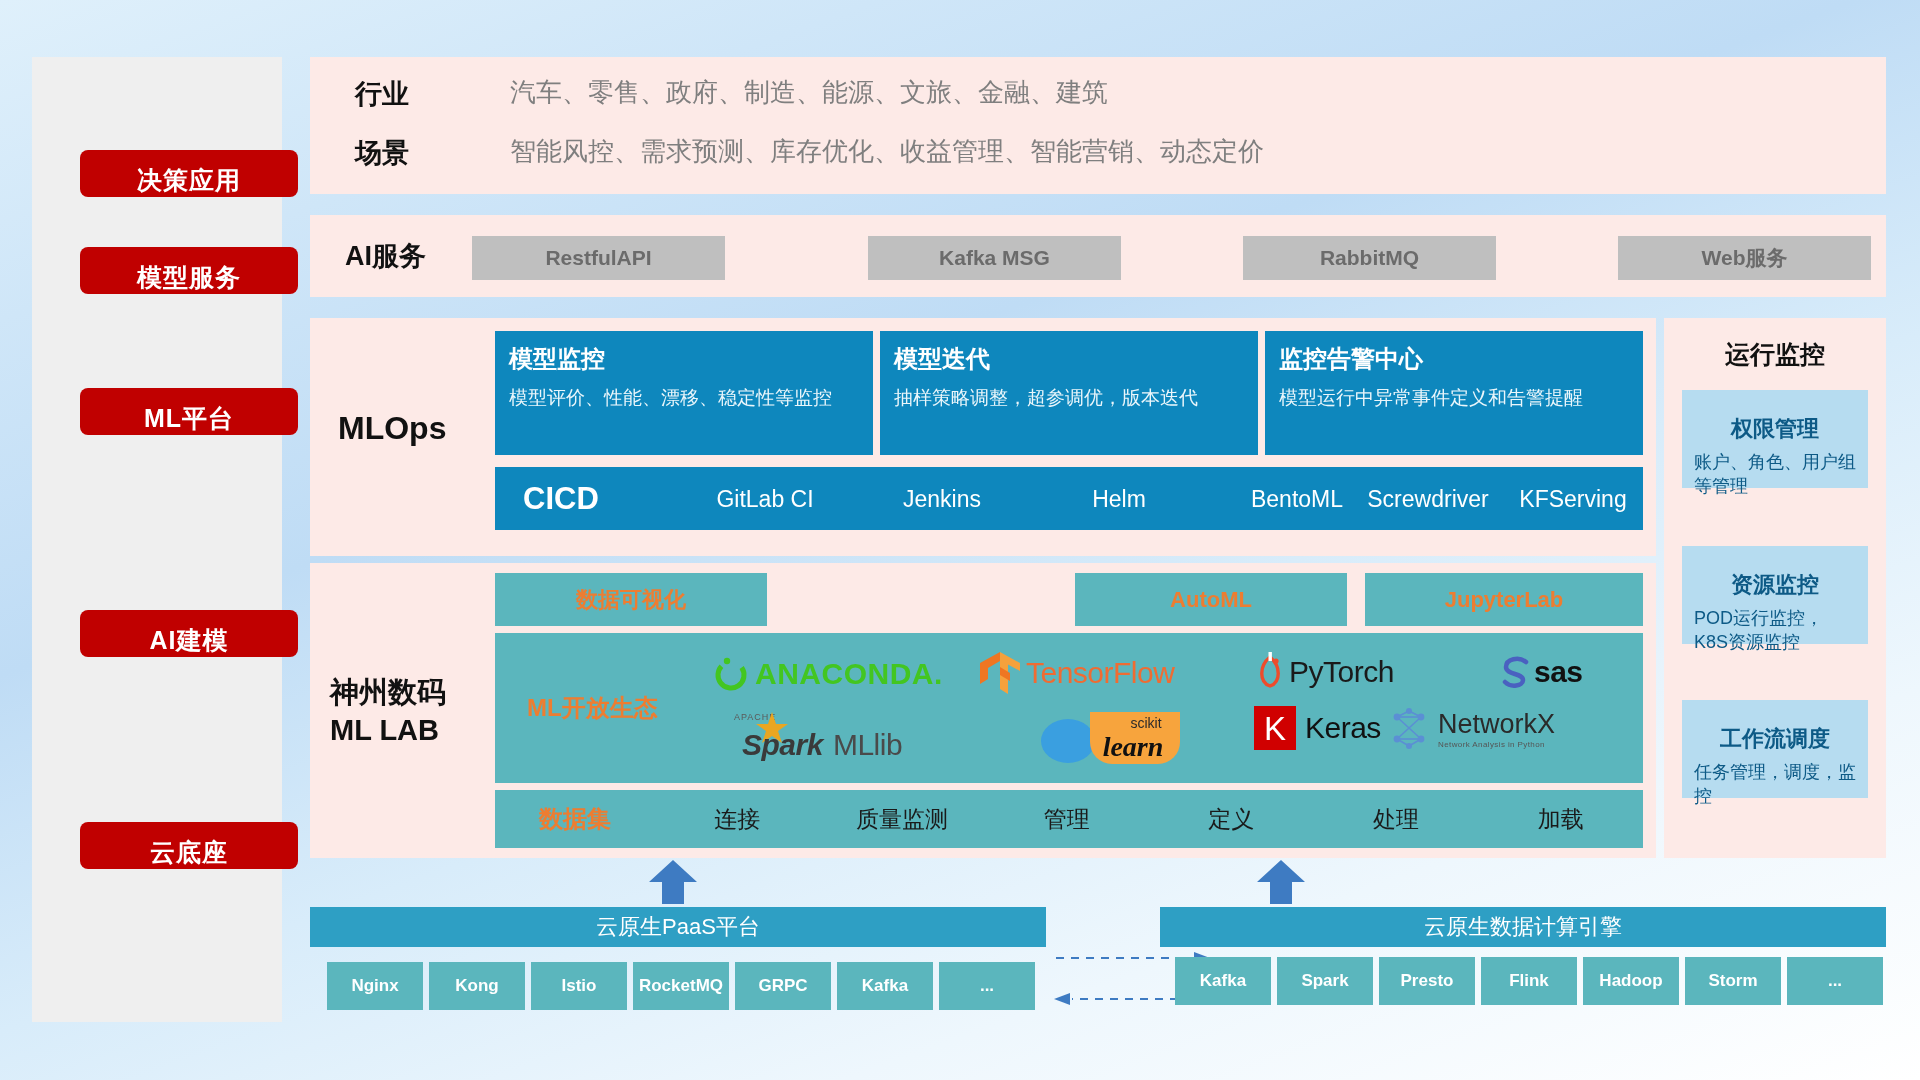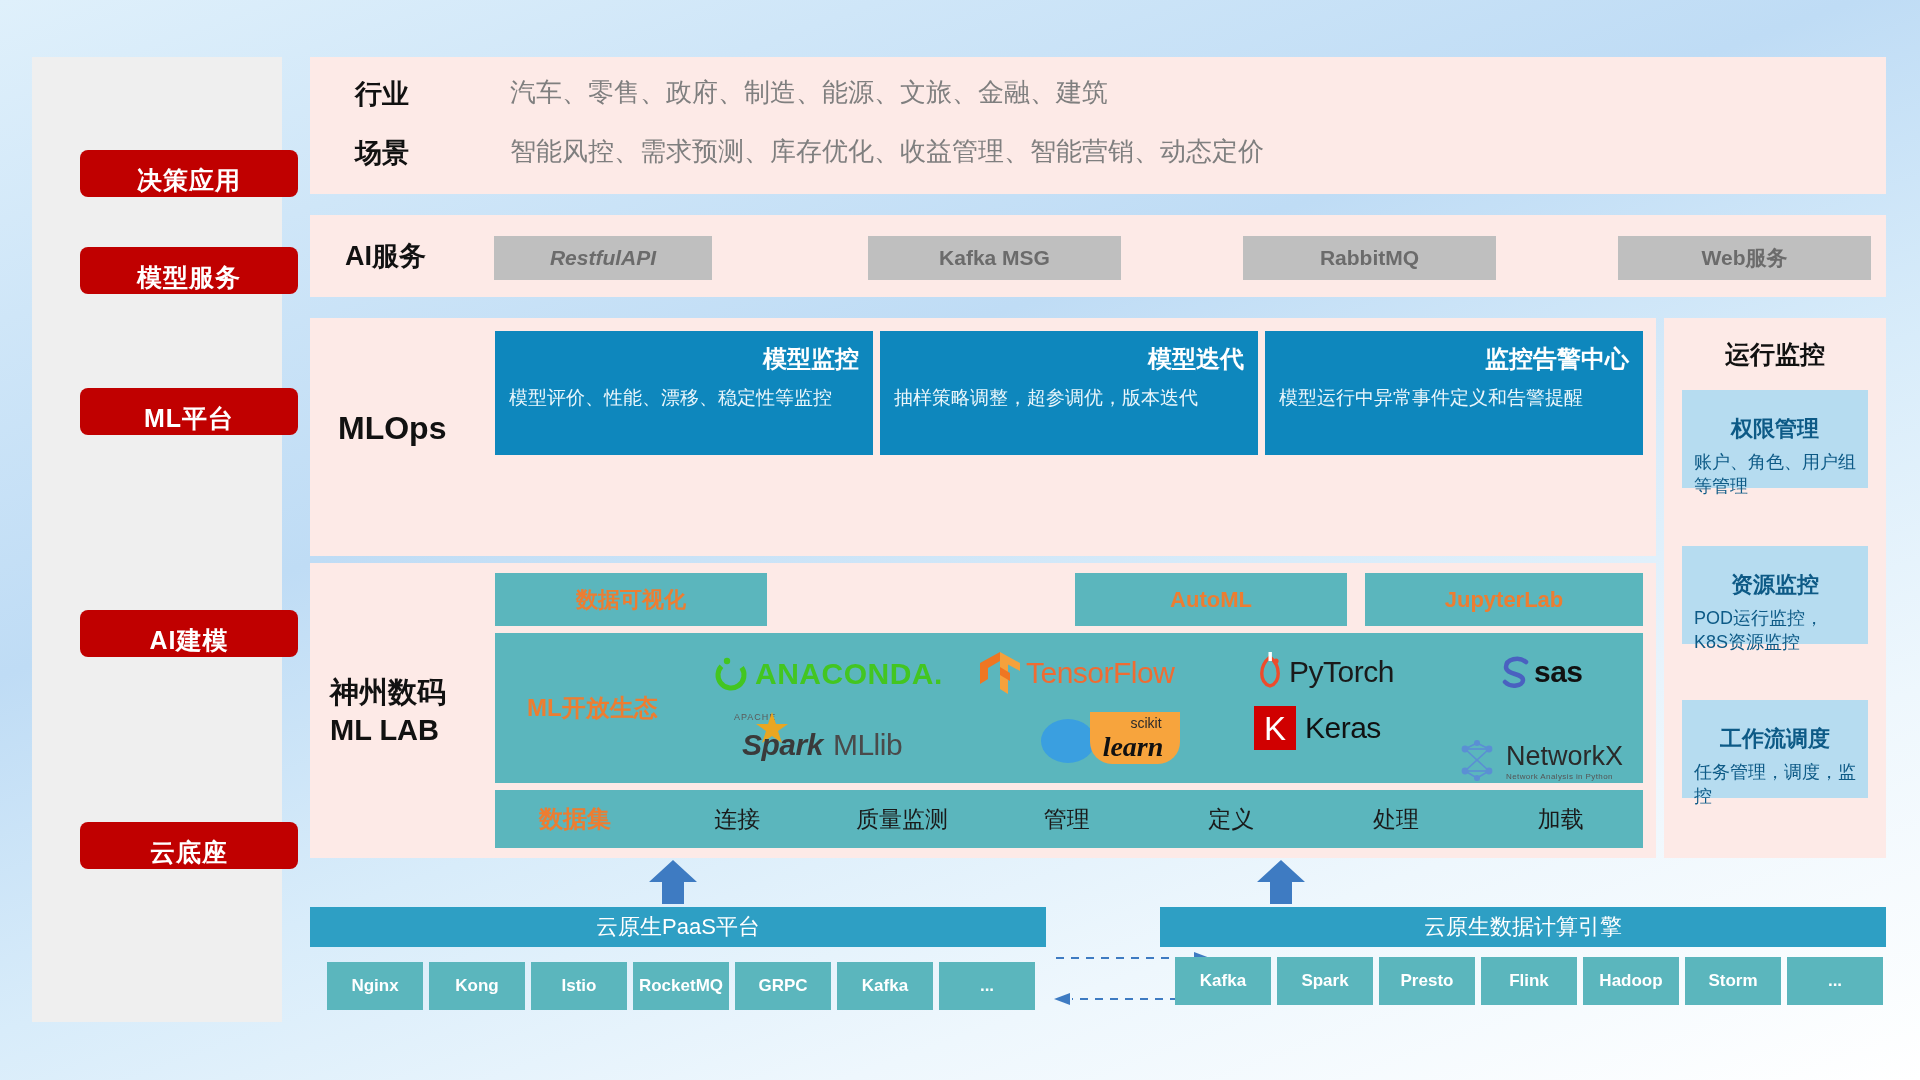--- a/index.html
+++ b/index.html
@@ -42,21 +42,21 @@
     position:absolute; height:44px; background:#bfbfbf;
     color:#6b6b6b; font-weight:bold; font-size:21px;
     display:flex; align-items:center; justify-content:center;
   }
 
   
   .blue-card {
     position:absolute; background:#0e87bd; color:#fff; padding:12px 14px 10px;
   }
   .blue-card .bc-title {
-    text-align:right; font-weight:bold; font-size:24px; margin-bottom:10px;
+    text-align:left; font-weight:bold; font-size:24px; margin-bottom:10px;
   }
   .blue-card .bc-desc { font-size:19px; line-height:1.35; color:#eaf6fb; }
 
   .cicd-bar {
     position:absolute; background:#0e87bd; color:#fff;
     display:flex; align-items:flex-start;
   }
   .cicd-title { font-size:31px; font-weight:bold; padding:14px 0 0 28px; width:148px; }
   .cicd-item {
     font-size:23px; padding-top:18px; text-align:center; flex:1;
@@ -137,21 +137,21 @@
 
   <div class="band" style="left:310px; top:57px; width:1576px; height:137px;">
   </div>
   <div class="row-label biz-label" style="left:355px; top:74px; width:120px; height:40px;">行业</div>
   <div class="biz-text" style="left:510px; top:75px;">汽车、零售、政府、制造、能源、文旅、金融、建筑</div>
   <div class="row-label biz-label" style="left:355px; top:133px; width:120px; height:40px;">场景</div>
   <div class="biz-text" style="left:510px; top:134px;">智能风控、需求预测、库存优化、收益管理、智能营销、动态定价</div>
 
   <div class="band" style="left:310px; top:215px; width:1576px; height:82px;"></div>
   <div class="row-label" style="left:345px; top:235px; width:150px; height:42px; font-size:27px;">AI服务</div>
-  <div class="chip-grey" style="left:494px; top:236px; width:218px;font-style:italic;">
+  <div class="chip-grey" style="left:472px; top:236px; width:253px;">
     <span>RestfulAPI</span>
   </div>
   <div class="chip-grey" style="left:868px; top:236px; width:253px;">
     <span>Kafka MSG</span>
   </div>
   <div class="chip-grey" style="left:1243px; top:236px; width:253px;">
     <span>RabbitMQ</span>
   </div>
   <div class="chip-grey" style="left:1618px; top:236px; width:253px;">
     <span>Web服务</span>
@@ -166,20 +166,29 @@
   </div>
   <div class="blue-card" style="left:880px; top:331px; width:378px; height:124px;">
     <div class="bc-title">模型迭代</div>
     <div class="bc-desc">抽样策略调整，超参调优，版本迭代</div>
   </div>
   <div class="blue-card" style="left:1265px; top:331px; width:378px; height:124px;">
     <div class="bc-title">监控告警中心</div>
     <div class="bc-desc">模型运行中异常事件定义和告警提醒</div>
   </div>
 
+  <div class="cicd-bar" style="left:495px; top:467px; width:1148px; height:63px;">
+    <div class="cicd-title">CICD</div>
+    <div class="cicd-item">GitLab CI</div>
+    <div class="cicd-item" style="max-width:110px;">Jenkins</div>
+    <div class="cicd-item">Helm</div>
+    <div class="cicd-item" style="max-width:112px;">BentoML</div>
+    <div class="cicd-item" style="max-width:150px;">Screwdriver</div>
+    <div class="cicd-item" style="max-width:140px;">KFServing</div>
+  </div>
 
   <div class="band" style="left:310px; top:563px; width:1346px; height:295px;"></div>
   <div class="row-label" style="left:330px; top:672px; width:175px; height:80px; font-size:29px; flex-direction:column; align-items:flex-start; justify-content:center; line-height:1.3;">
     <span>神州数码</span>
     <span>ML LAB</span>
   </div>
 
   <div class="teal-tab" style="left:495px; top:573px; width:272px;">
     <span>数据可视化</span>
   </div>
@@ -245,21 +254,21 @@
   </div>
 
   <div class="logo" style="left:1253px; top:705px;">
     <svg width="44" height="46" viewBox="0 0 44 46">
       <rect x="1" y="1" width="42" height="44" fill="#d00000"></rect>
       <text x="22" y="35" font-family="'Liberation Sans',sans-serif" font-size="33" fill="#fff" text-anchor="middle">K</text>
     </svg>
     <span class="logo-txt" style="color:#111; margin-left:8px;">Keras</span>
   </div>
 
-  <div class="logo" style="left:1455px; top:706px;margin-top:32px;">
+  <div class="logo" style="left:1387px; top:706px;">
     <svg width="46" height="46" viewBox="0 0 46 46">
       <g stroke="#5b8fd4" stroke-width="1.6">
         <line x1="10" y1="11" x2="34" y2="33"></line>
           <line x1="34" y1="11" x2="10" y2="33"></line>
         <line x1="10" y1="11" x2="34" y2="11"></line>
           <line x1="10" y1="33" x2="34" y2="33"></line>
         <line x1="22" y1="5" x2="10" y2="11"></line>
           <line x1="22" y1="5" x2="34" y2="11"></line>
         <line x1="22" y1="40" x2="10" y2="33"></line>
           <line x1="22" y1="40" x2="34" y2="33"></line>

